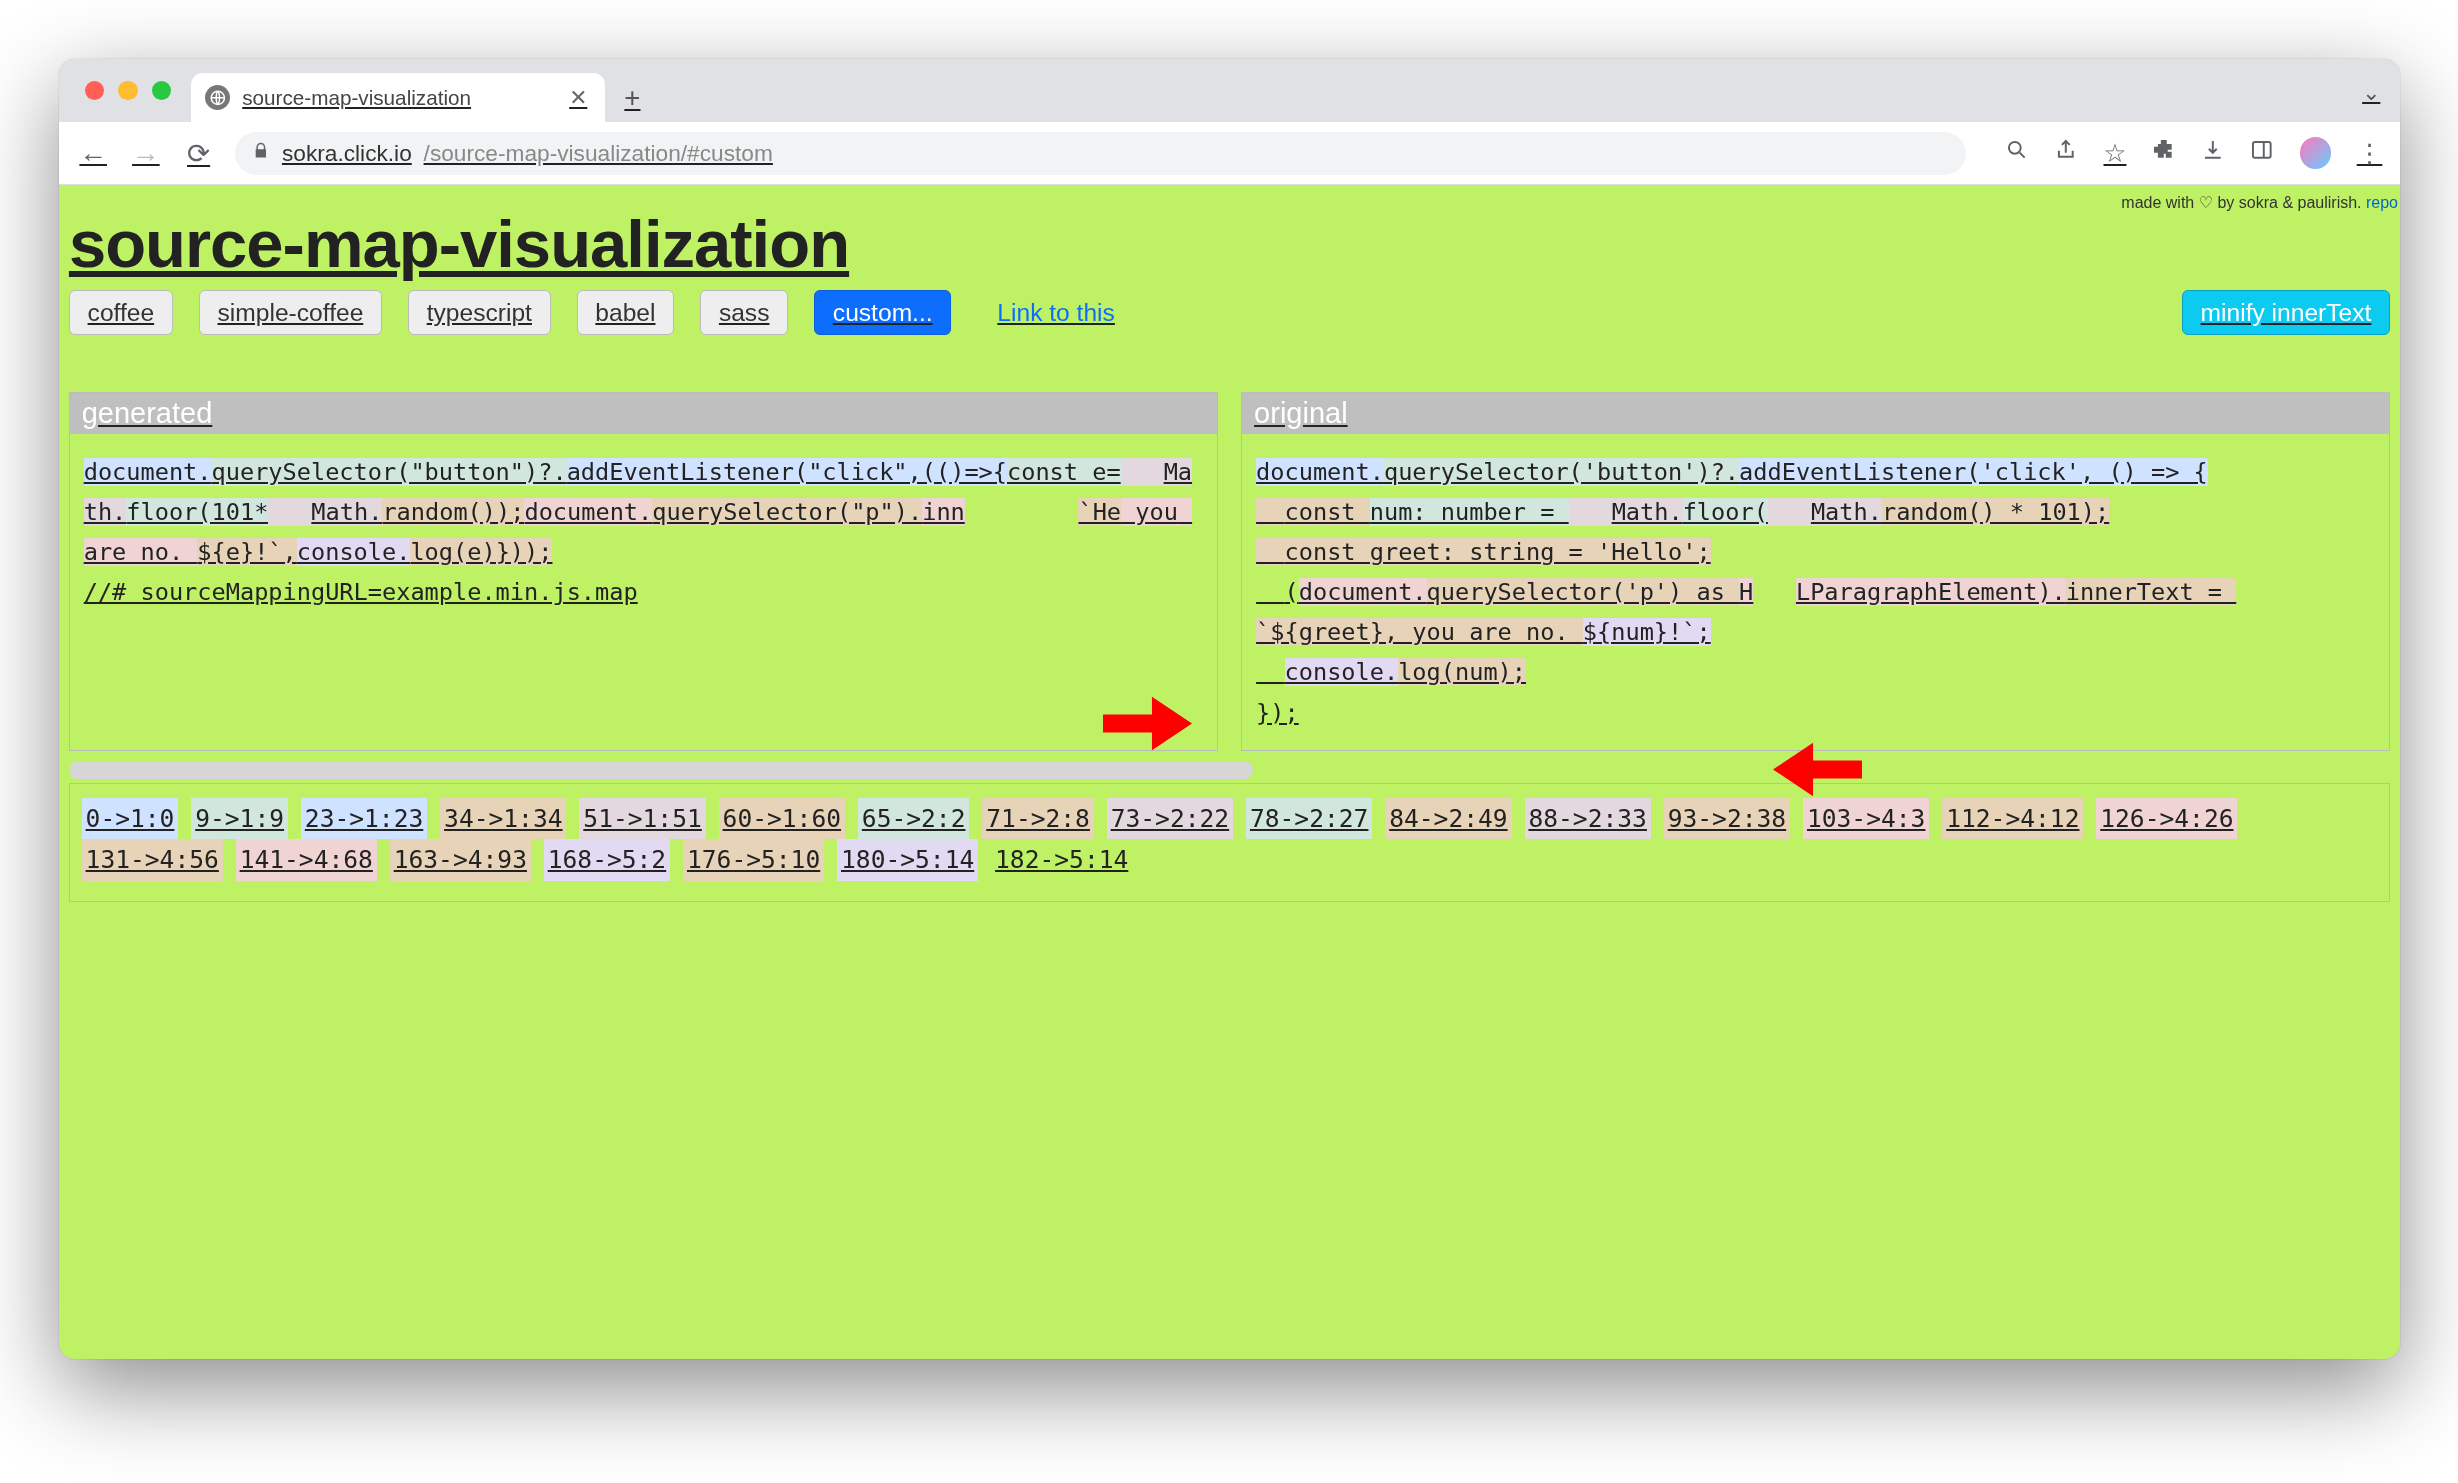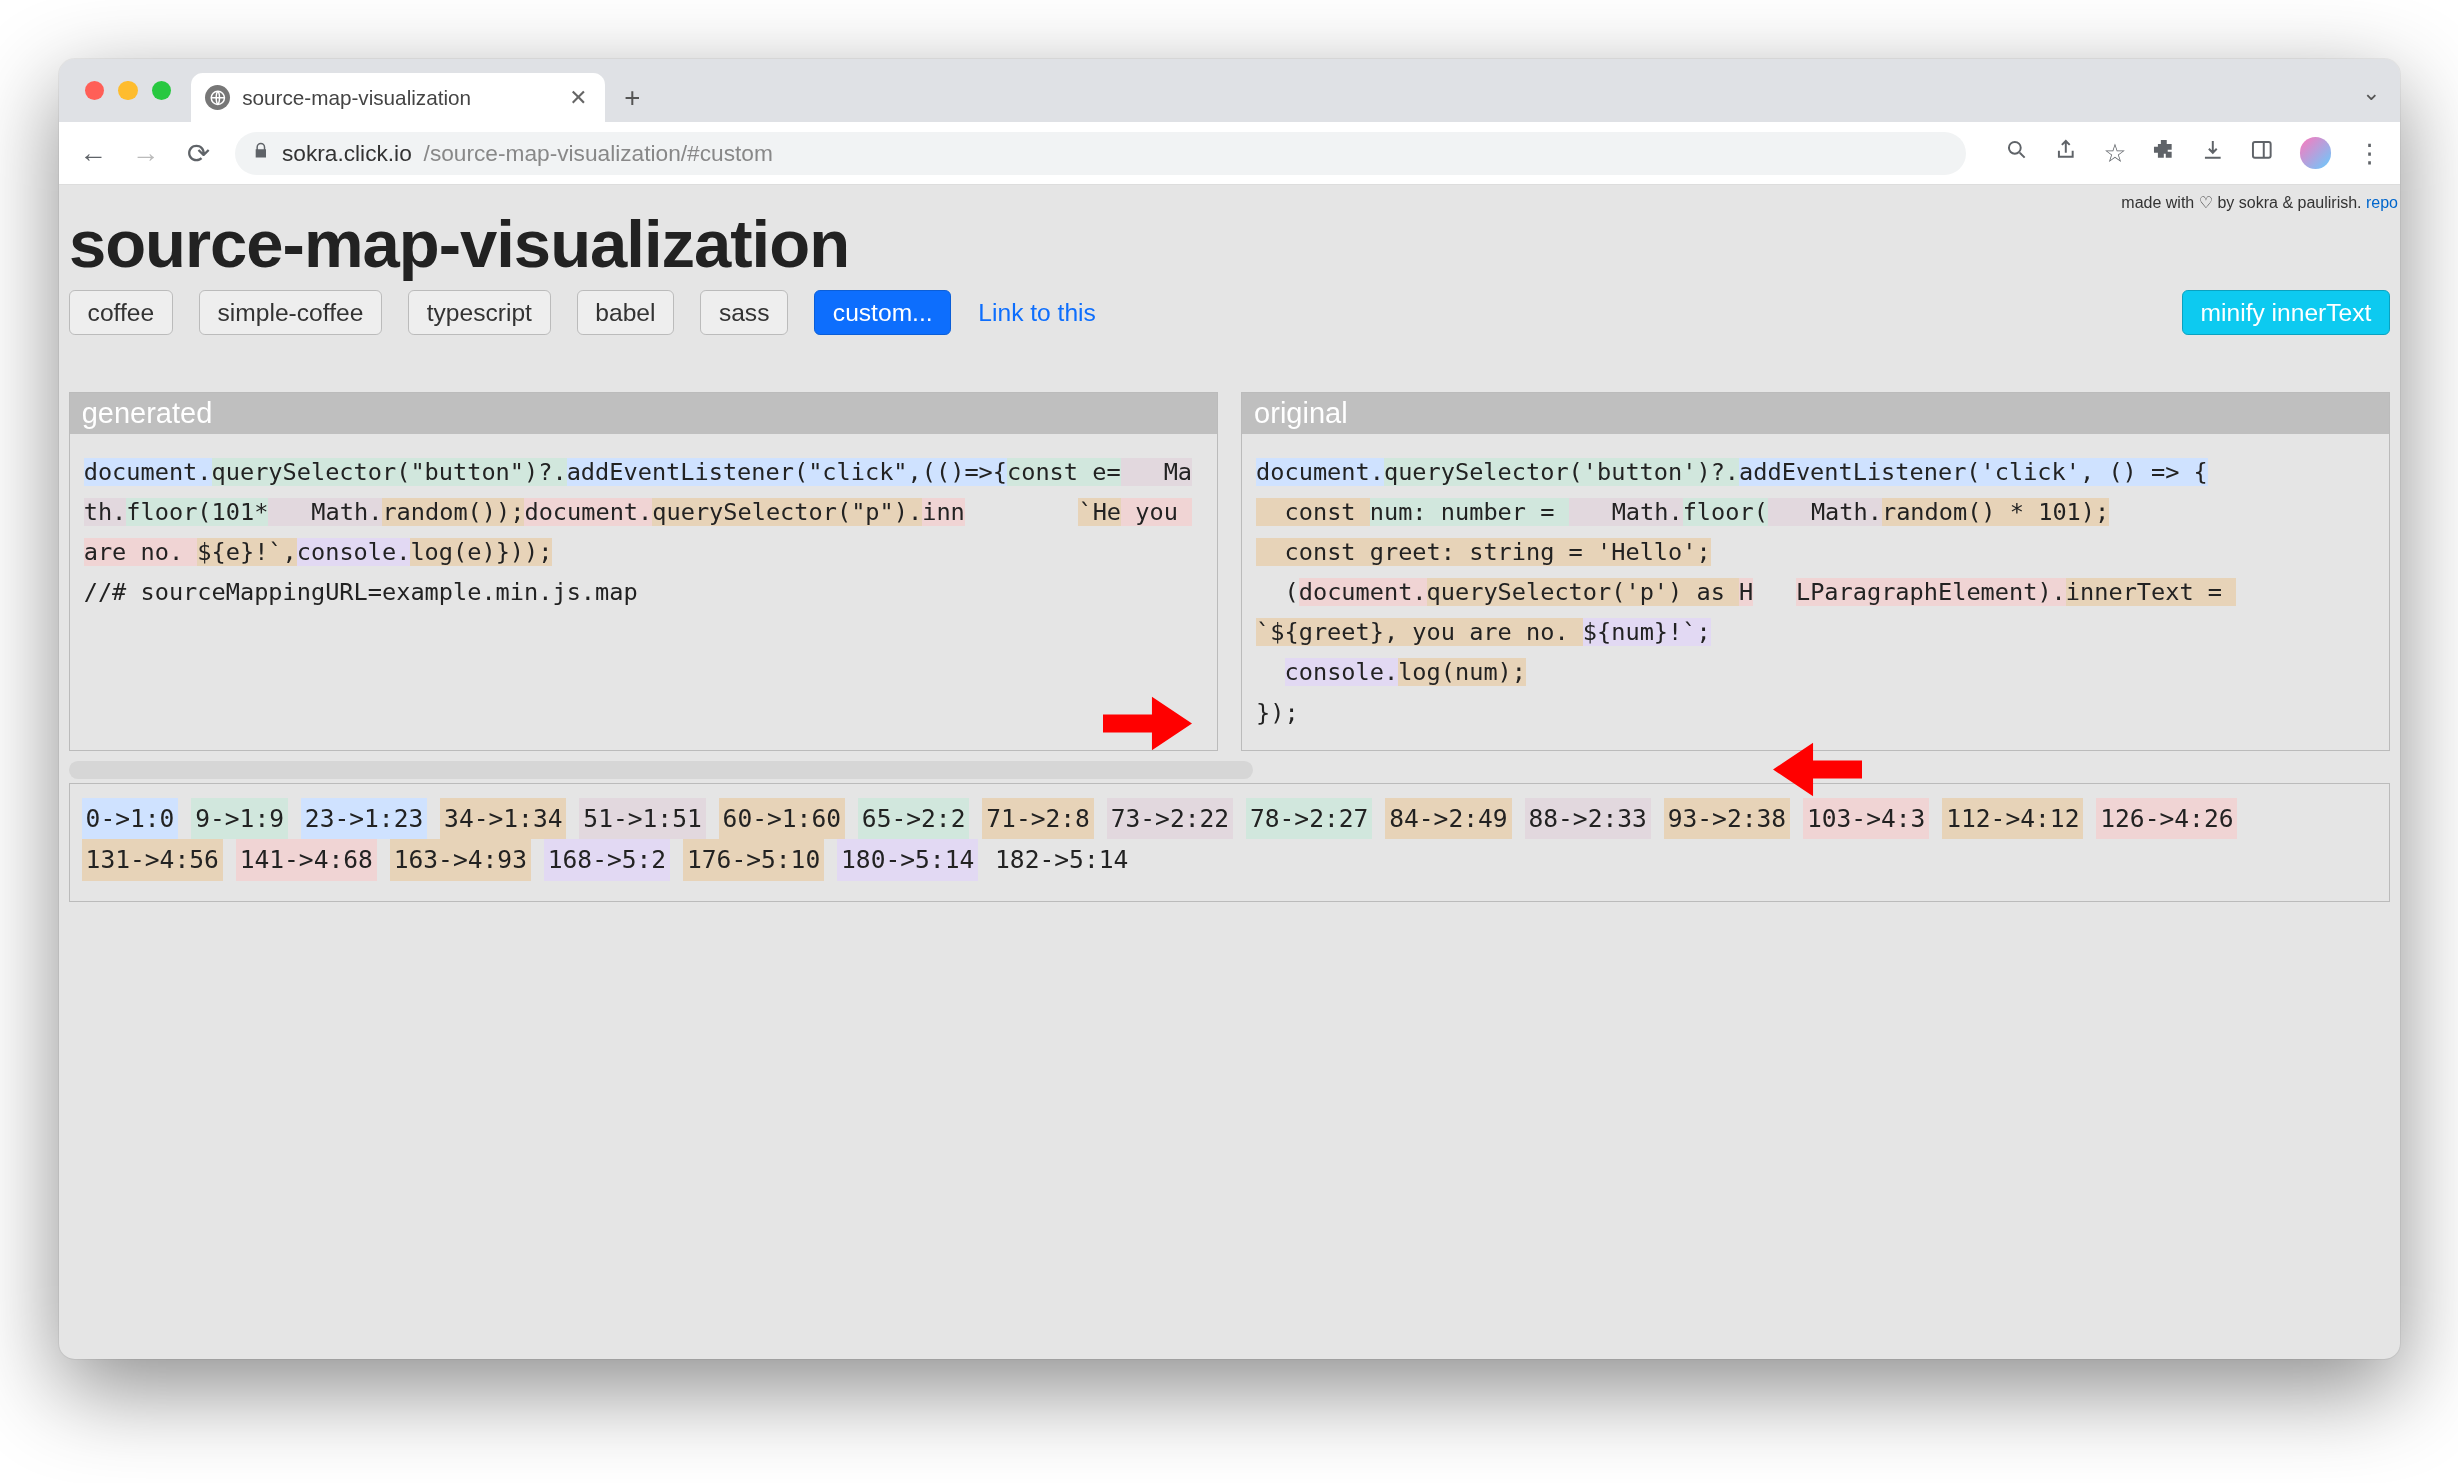--- a/index.html
+++ b/index.html
@@ -9,27 +9,28 @@
     background: #fff;
     color: #222;
     width: 2459px;
     height: 1484px;
     padding: 59px;
   }
   .window {
     width: 2341px;
     height: 1300px;
     margin: 0 auto;
-    background: #e5e5e5;
+    background: #bef264;
     border-radius: 15.8px;
     box-shadow: 0 29.6px 89px rgba(0,0,0,0.45), 0 0 0 1px rgba(0,0,0,0.05);
     overflow: hidden;
     display: flex;
     flex-direction: column;
     position: relative;
+    text-decoration: underline;
   }
   
   .tabstrip {
     height: 63px;
     background: #dfe1e5;
     display: flex;
     align-items: flex-end;
     padding-left: 15.8px;
     gap: 0;
   }
@@ -111,21 +112,21 @@
   .btn {
     font-size:24.6px;
     padding: 7.9px 17.7px;
     background:#eee;
     border:1px solid #bbb;
     border-radius:5.9px;
     color:#333;
   }
   .btn.primary{ background:#0d6efd; border-color:#0b5ed7; color:#fff; }
   .btn.info{ background:#0dcaf0; border-color:#0aa2c0; color:#fff; }
-  .linktothis{ font-size:24.6px; color:#0d6efd; margin-left:1px; }
+  .linktothis{ font-size:24.6px; color:#0d6efd; margin-left:20px; }
   .spacer{flex:1;}
   .panels {
     display:flex;
     gap:23.6px;
   }
   .panel {
     border:1px solid #bbb;
     flex:1;
     min-width:0;
   }

